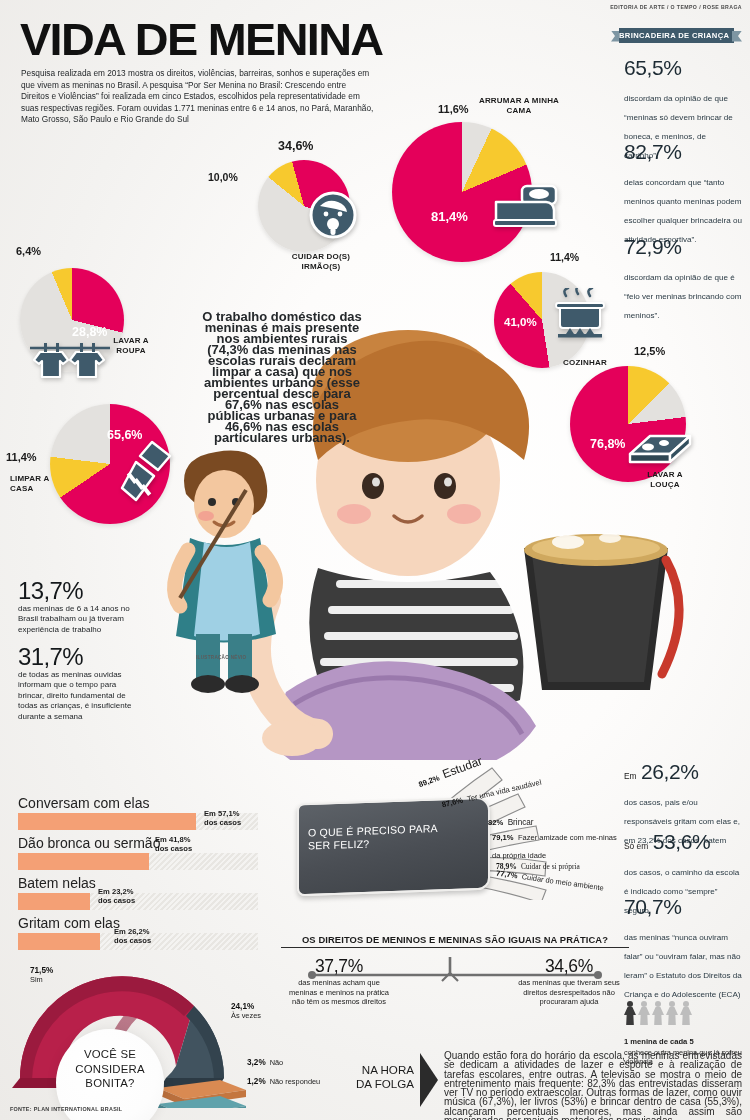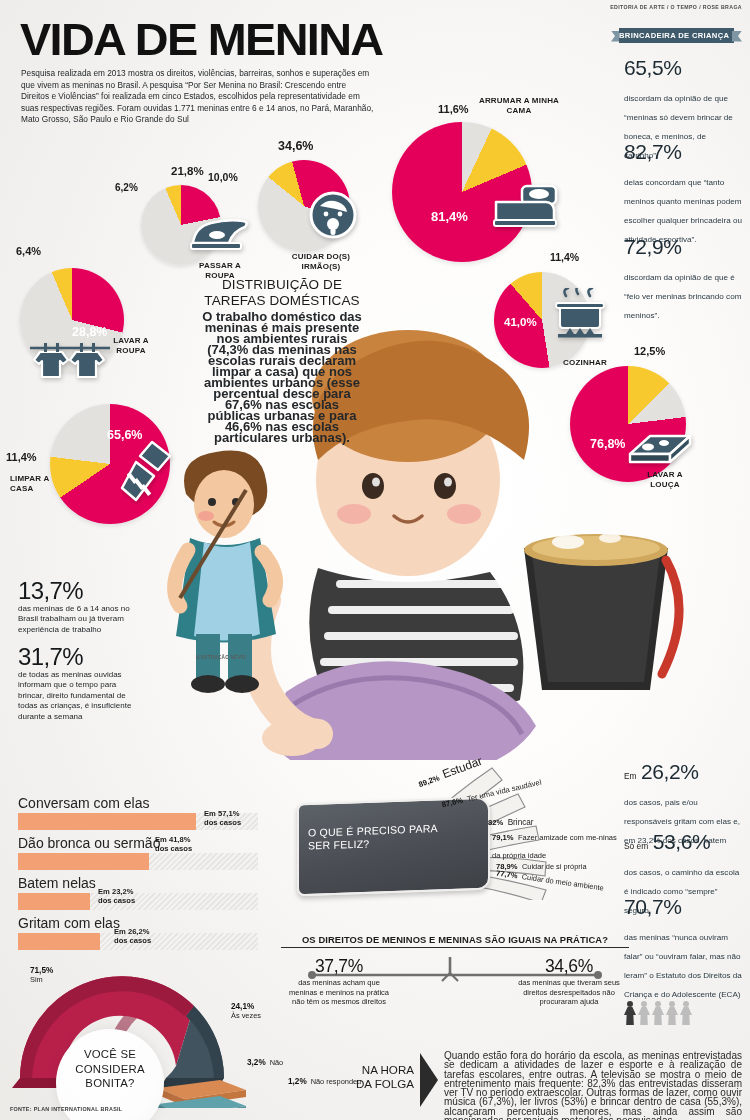--- a/index.html
+++ b/index.html
@@ -230,33 +230,20 @@
     <ellipse cx="62" cy="30" rx="16" ry="7" fill="#fff" opacity=".85"></ellipse>
     <ellipse cx="104" cy="26" rx="11" ry="5" fill="#fff" opacity=".8"></ellipse>
     <path d="M160 48 q28 50 -4 114" stroke="#c8392c" stroke-width="9" fill="none" stroke-linecap="round"></path>
   </svg>
 
   <div class="credit">EDITORIA DE ARTE / O TEMPO / ROSE BRAGA</div>
   <div class="title">VIDA DE MENINA</div>
   <div class="lede">Pesquisa realizada em 2013 mostra os direitos, violências, barreiras, sonhos e superações em que vivem as meninas no Brasil. A pesquisa “Por Ser Menina no Brasil: Crescendo entre Direitos e Violências” foi realizada em cinco Estados, escolhidos pela representatividade em suas respectivas regiões. Foram ouvidas 1.771 meninas entre 6 e 14 anos, no Pará, Maranhão, Mato Grosso, São Paulo e Rio Grande do Sul</div>
 
 
-  <div class="pie-wrap" style="left:141px;top:185px;width:80px;height:80px;">
-    <div class="pie" style="width:80px;height:80px;
-      background:conic-gradient(from 0deg,#e4005a 0 78.5deg,#e3e1de 78.5deg 337deg,#f7c92e 337deg 360deg);
-      box-shadow:0 2px 4px rgba(0,0,0,.10);"></div>
-    <div class="pie-lbl pct-out" style="left:30px;top:-20px;font-size:11.5px;">21,8%</div>
-    <div class="pie-lbl pct-out" style="left:-26px;top:-2px;font-size:10px;">6,2%</div>
-    <div class="pie-name" style="left:48px;top:76px;width:62px;">PASSAR A ROUPA</div>
-    <svg class="icon-badge" style="left:46px;top:28px;width:62px;height:40px;" viewBox="0 0 62 40">
-      <path d="M6 30 q2 -16 18 -20 q16 -4 32 -2 q6 1 2 6 q-12 4 -16 16z" fill="#3f5a6b" stroke="#fff" stroke-width="2.5" stroke-linejoin="round"></path>
-      <rect x="4" y="30" width="50" height="6" rx="2" fill="#3f5a6b" stroke="#fff" stroke-width="2"></rect>
-      <ellipse cx="30" cy="22" rx="8" ry="4" fill="#fff"></ellipse>
-    </svg>
-  </div>
 
   <div class="pie-wrap" style="left:258px;top:160px;width:92px;height:92px;">
     <div class="pie" style="width:92px;height:92px;
       background:conic-gradient(from -15deg,#e4005a 0 124.5deg,#e3e1de 124.5deg 324deg,#f7c92e 324deg 360deg);
       box-shadow:0 2px 4px rgba(0,0,0,.10);"></div>
     <div class="pie-lbl pct-out" style="left:20px;top:-20px;font-size:12.5px;">34,6%</div>
     <div class="pie-lbl pct-out" style="left:-50px;top:12px;font-size:10.5px;">10,0%</div>
     <div class="pie-name" style="left:18px;top:92px;width:90px;">CUIDAR DO(S) IRMÃO(S)</div>
     <svg class="icon-badge" style="left:50px;top:30px;width:50px;height:50px;" viewBox="0 0 50 50">
       <circle cx="25" cy="25" r="22" fill="#3f5a6b" stroke="#fff" stroke-width="3"></circle>
@@ -344,21 +331,20 @@
     <div class="pie-name" style="left:66px;top:104px;width:58px;">LAVAR A LOUÇA</div>
     <svg class="icon-badge" style="left:54px;top:64px;width:72px;height:48px;" viewBox="0 0 72 48">
       <path d="M6 24 L26 6 h40 L46 24z" fill="#3f5a6b" stroke="#fff" stroke-width="2.4" stroke-linejoin="round"></path>
       <path d="M6 24 v8 L46 32 v-8z" fill="#2f4653" stroke="#fff" stroke-width="2.4" stroke-linejoin="round"></path>
       <path d="M46 24 L66 6 v8 L46 32z" fill="#34505f" stroke="#fff" stroke-width="2.4" stroke-linejoin="round"></path>
       <ellipse cx="24" cy="17" rx="6" ry="3.4" fill="#fff"></ellipse>
         <ellipse cx="40" cy="13" rx="5" ry="3" fill="#fff"></ellipse>
     </svg>
   </div>
 
-  <div class="dist-title">DISTRIBUIÇÃO DE TAREFAS DOMÉSTICAS</div>
   <div class="dist-body">O trabalho doméstico das meninas é mais presente nos ambientes rurais (74,3% das meninas nas escolas rurais declaram limpar a casa) que nos ambientes urbanos (esse percentual desce para 67,6% nas escolas públicas urbanas e para 46,6% nas escolas particulares urbanas).</div>
   <div class="ill-credit">ILUSTRAÇÃO NÉVIO</div>
 
   <div class="bigstat" style="left:18px;top:578px;">
     <div class="num">13,7%</div>
     <div class="txt">das meninas de 6 a 14 anos no Brasil trabalham ou já tiveram experiência de trabalho</div>
   </div>
   <div class="bigstat" style="left:18px;top:644px;">
     <div class="num">31,7%</div>
     <div class="txt">de todas as meninas ouvidas informam que o tempo para brincar, direito fundamental de todas as crianças, é insuficiente durante a semana</div>
@@ -440,21 +426,21 @@
     <span class="happy-lbl" style="font-size:7.6px;">Ter uma vida saudável</span>
   </div>
   <div class="happy-item" style="left:488px;top:811px;">
     <span class="happy-pct">82%</span>
     <span class="happy-lbl">Brincar</span>
   </div>
   <div class="happy-item" style="left:492px;top:826px;width:130px;white-space:normal;">
     <span class="happy-pct">79,1%</span>
     <span class="happy-lbl" style="font-size:7.5px;line-height:9px;">Fazer amizade com me-ninas da própria idade</span>
   </div>
-  <div class="happy-item" style="left:496px;top:855px;">
+  <div class="happy-item" style="left:496px;top:855px;font-family:Liberation Serif, serif;">
     <span class="happy-pct">78,9%</span>
     <span class="happy-lbl" style="font-size:7.4px;">Cuidar de si própria</span>
   </div>
   <div class="happy-item" style="left:496px;top:869px;transform:rotate(8deg);">
     <span class="happy-pct">77,7%</span>
     <span class="happy-lbl" style="font-size:7.4px;">Cuidar do meio ambiente</span>
   </div>
 
   <div class="rc-item" style="top:760px;">
     <div>
@@ -490,20 +476,24 @@
       </div>
     <div class="f">
         <div class="head" style="background:#bdbdbd"></div>
         <div class="body" style="background:#bdbdbd"></div>
       </div>
     <div class="f">
         <div class="head" style="background:#bdbdbd"></div>
         <div class="body" style="background:#bdbdbd"></div>
       </div>
   </div>
+  <div class="five-cap">
+    <b>1 menina de cada 5</b>
+    <span>conhece outra menina que já sofreu violência</span>
+  </div>
 
   <div class="rights-title">OS DIREITOS DE MENINOS E MENINAS SÃO IGUAIS NA PRÁTICA?</div>
   <svg class="ill" style="left:290px;top:955px;width:330px;height:34px;" viewBox="0 0 330 34">
     <path d="M22 20 L160 20 L160 2 M160 20 L308 20" stroke="#6f6f6f" stroke-width="2.6" fill="none"></path>
     <path d="M152 26 L160 18 L168 26" stroke="#6f6f6f" stroke-width="2.2" fill="none"></path>
     <circle cx="22" cy="20" r="4" fill="#6f6f6f"></circle>
       <circle cx="308" cy="20" r="4" fill="#6f6f6f"></circle>
   </svg>
   <div class="rights-item" style="left:284px;top:957px;width:110px;">
     <div class="rights-num">37,7%</div>
@@ -541,21 +531,21 @@
     <div class="bon-t">Sim</div>
   </div>
   <div class="bon-lbl" style="left:231px;top:1002px;">
     <div class="bon-pct">24,1%</div>
     <div class="bon-t">Às vezes</div>
   </div>
   <div class="bon-lbl" style="left:247px;top:1058px;display:flex;gap:4px;align-items:baseline;">
     <span class="bon-pct">3,2%</span>
     <span class="bon-t">Não</span>
   </div>
-  <div class="bon-lbl" style="left:247px;top:1077px;display:flex;gap:4px;align-items:flex-start;margin-left:41px;">
+  <div class="bon-lbl" style="left:247px;top:1077px;display:flex;gap:4px;align-items:flex-start;">
     <span class="bon-pct">1,2%</span>
     <span class="bon-t">Não respondeu</span>
   </div>
 
   <div class="folga-title">NA HORA DA FOLGA</div>
   <div class="folga-arrow"></div>
   <div class="folga-body">Quando estão fora do horário da escola, as meninas entrevistadas se dedicam a atividades de lazer e esporte e à realização de tarefas escolares, entre outras. A televisão se mostra o meio de entretenimento mais frequente: 82,3% das entrevistadas disseram ver TV no período extraescolar. Outras formas de lazer, como ouvir música (67,3%), ler livros (53%) e brincar dentro de casa (55,3%), alcançaram percentuais menores, mas ainda assim são mencionadas por mais da metade das pesquisadas.</div>
 
   <div class="fonte">FONTE: PLAN INTERNATIONAL BRASIL</div>
 </div>

